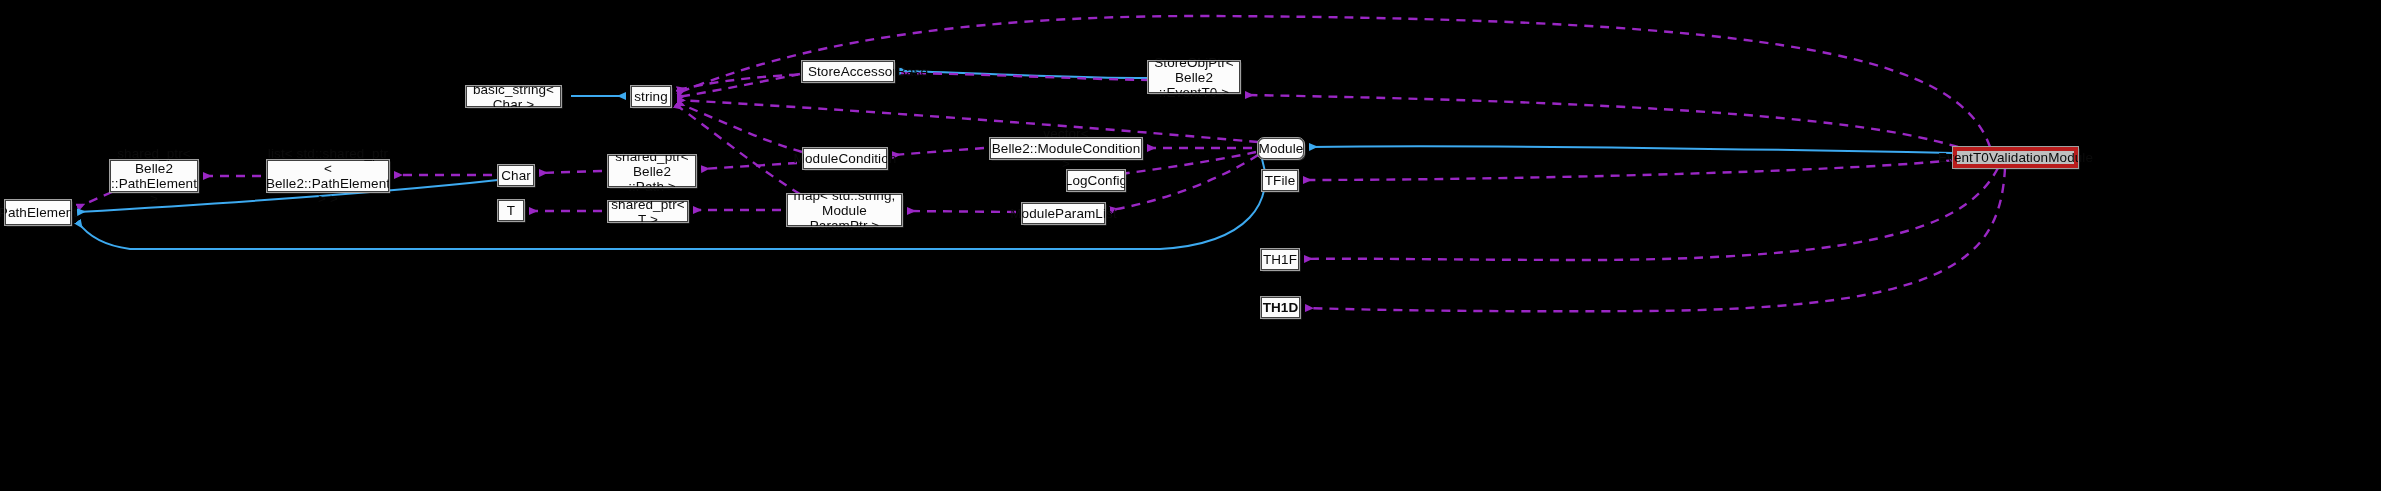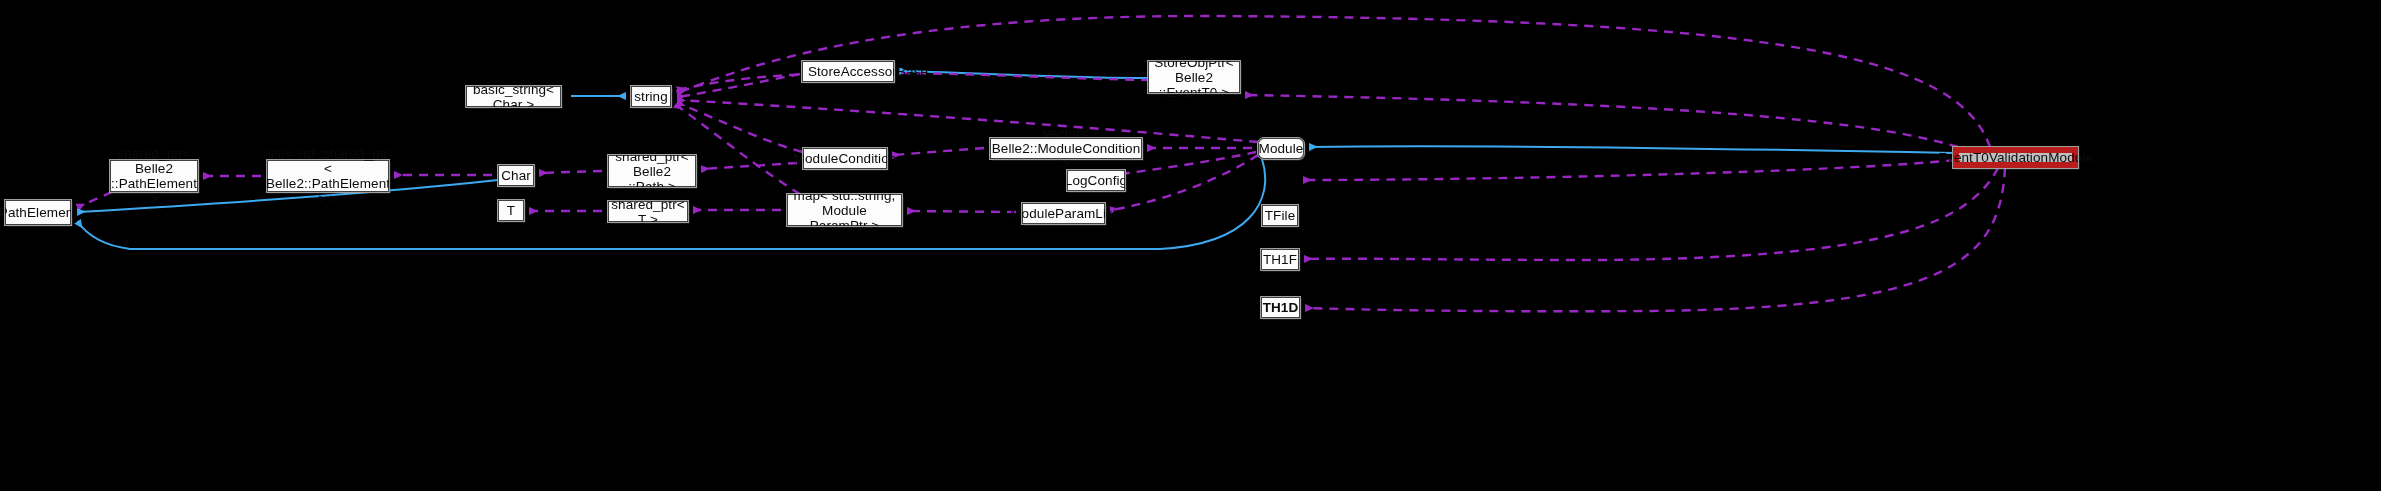--- a/index.html
+++ b/index.html
@@ -37,21 +37,21 @@
     color: #0b0b0b;
     font-size: 13.5px;
     line-height: 15px;
     letter-spacing: 0.1px;
     white-space: pre-line;
     box-shadow: 1.5px 1.5px 0 0 rgba(255,255,255,0.18);
     cursor: pointer;
   }
   .node.highlight {
     background: #bfbfbf;
-    border: 6px solid #b91c1c;
+    border: 4px solid #b91c1c;
   }
   .node-label {
     display: block;
     padding: 0 5px;
   }
 </style>
 </head>
 <body>
 
 <div id="diagram-root">
@@ -112,19 +112,19 @@
       <div class="node" style="left: 802px; top: 61px; width: 92px; height: 21px; padding-left: 40px;"><span class="node-label">StoreAccessorBase</span></div>
       <div class="node" style="left: 803px; top: 148px; width: 84px; height: 21px;"><span class="node-label">ModuleCondition</span></div>
       <div class="node" style="left: 787px; top: 194px; width: 115px; height: 32px;"><span class="node-label">map&lt; std::string, Module
 ParamPtr &gt;</span></div>
       <div class="node" style="left: 990px; top: 138px; width: 152px; height: 21px;"><span class="node-label">vector&lt; Belle2::ModuleCondition &gt;</span></div>
       <div class="node" style="left: 1031px; top: 170px; width: 58px; height: 21px; margin-left: 36px;"><span class="node-label">LogConfig</span></div>
       <div class="node" style="left: 1022px; top: 203px; width: 83px; height: 21px;"><span class="node-label">ModuleParamList</span></div>
       <div class="node" style="left: 1148px; top: 61px; width: 92px; height: 32px;"><span class="node-label">StoreObjPtr&lt; Belle2
 ::EventT0 &gt;</span></div>
       <div class="node" style="left: 1258px; top: 138px; width: 46px; height: 21px; border-radius: 6px;"><span class="node-label">Module</span></div>
-      <div class="node" style="left: 1262px; top: 170px; width: 36px; height: 21px; margin-top: 35px;"><span class="node-label">TFile</span></div>
+      <div class="node" style="left: 1262px; top: 170px; width: 36px; height: 21px;"><span class="node-label">TFile</span></div>
       <div class="node" style="left: 1261px; top: 249px; width: 38px; height: 21px;"><span class="node-label">TH1F</span></div>
       <div class="node" style="left: 1261px; top: 297px; width: 39px; height: 21px; font-weight: bold;"><span class="node-label">TH1D</span></div>
       <div class="node highlight" style="left: 1953px; top: 147px; width: 125px; height: 21px;"><span class="node-label">EventT0ValidationModule</span></div>
     </div>
 
 </div>
 
 </body></html>

